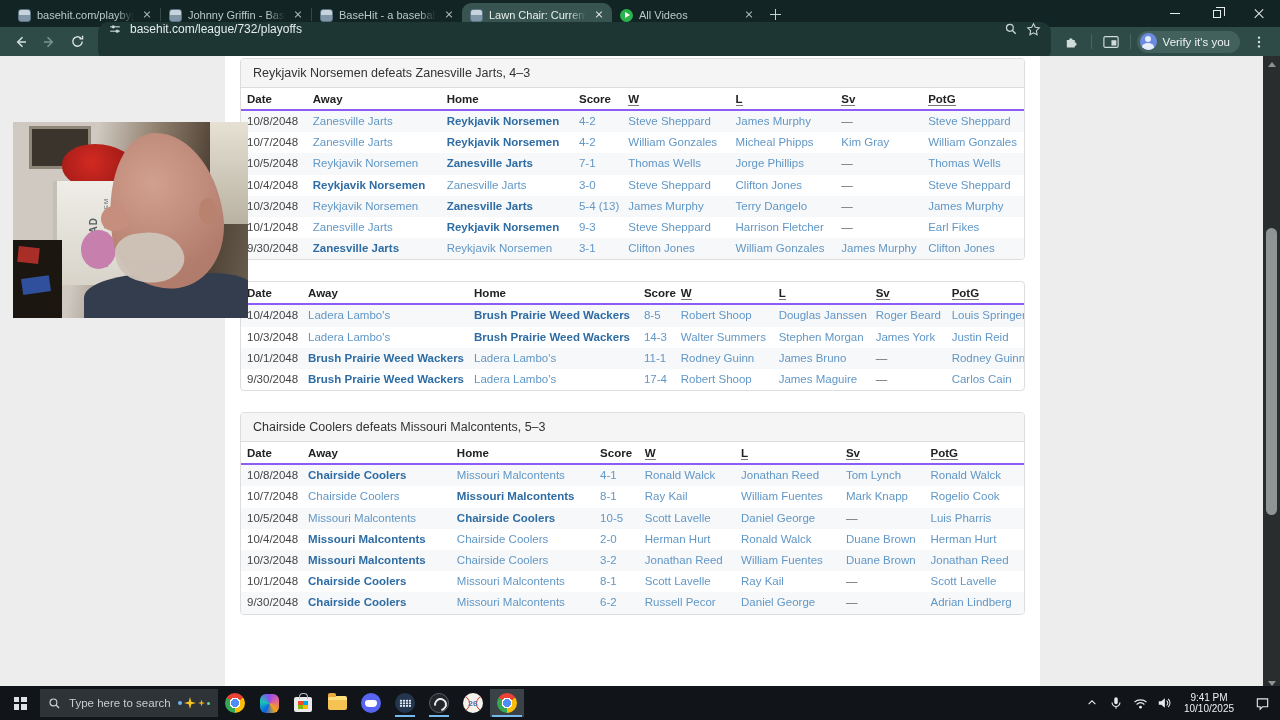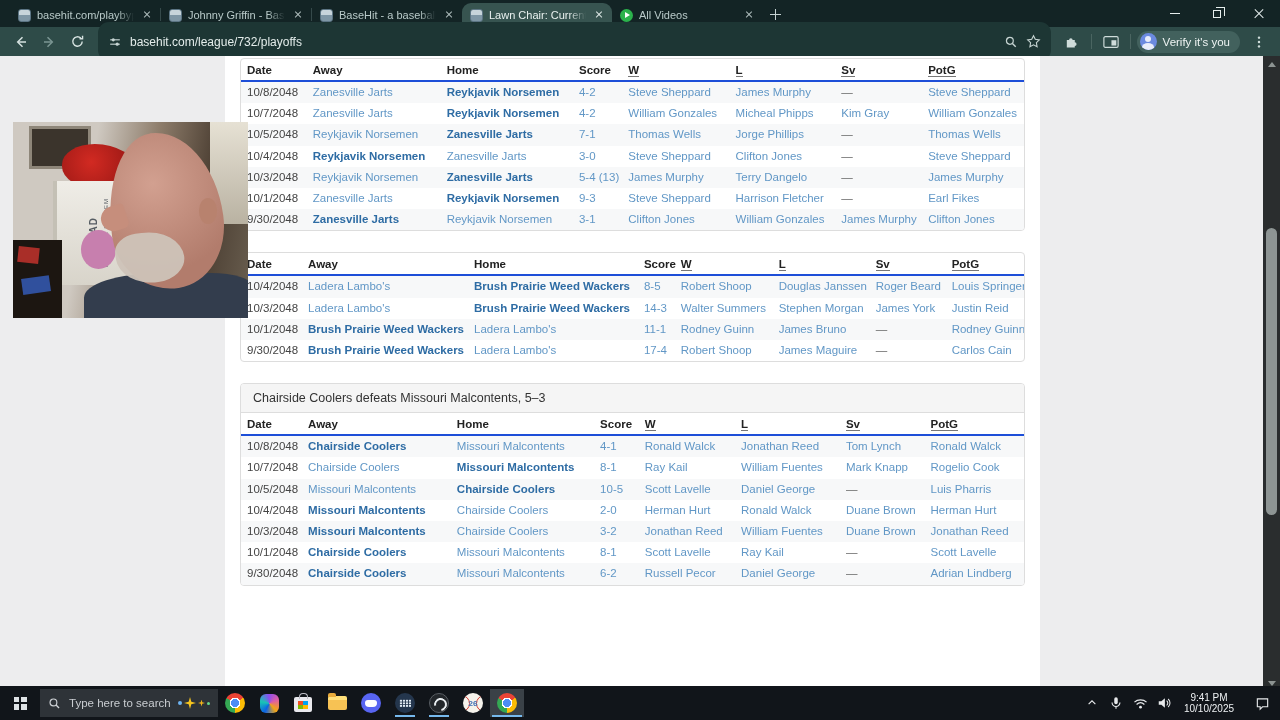--- a/index.html
+++ b/index.html
@@ -34,39 +34,39 @@
   .wc-restore i::before { content:""; position:absolute; left:1.5px; top:-4px; width:8px; height:8px;
         border-top:1.2px solid #e6eeed; border-right:1.2px solid #e6eeed; }
   .wc-close i { position:relative; width:12px; height:12px; display:block; }
   .wc-close i::before,.wc-close i::after { content:""; position:absolute; left:0; top:5.4px; width:12px; height:1.3px; background:#e6eeed; }
   .wc-close i::before{ transform:rotate(45deg);} .wc-close i::after{ transform:rotate(-45deg);}
 
   
   .toolbar { height:29px; background:#2e4b48; display:flex; align-items:center; padding:0 8px; gap:2px; }
   .nav-btn { width:26px; height:24px; display:grid; place-items:center; border-radius:50%; }
   .nav-btn svg { display:block; }
-  .omnibox { flex:1; height:39px; background:#1d3634; border-radius:11px; display:flex; align-items:center;
+  .omnibox { flex:1; height:39px; background:#1d3634; border-radius:11px; display:flex; 
              padding:0 10px; gap:8px; margin:0 6px; min-width:0; }
   .omni-url { flex:1; color:#e4edeb; font-size:12px; white-space:nowrap; overflow:hidden; }
   .tb-right { display:flex; align-items:center; gap:6px; }
   .tb-sep { width:1px; height:15px; background:#4a6561; }
   .profile-pill { height:22px; background:#42615d; border-radius:11px; display:flex; align-items:center;
                   gap:6px; padding:0 10px 0 3px; color:#eef4f3; font-size:11.5px; white-space:nowrap; }
   .avatar { width:17px; height:17px; border-radius:50%; background:#6b8ae0; position:relative; overflow:hidden; }
   .avatar::before { content:""; position:absolute; left:5.5px; top:3px; width:6px; height:6px; border-radius:50%; background:#e8edfb; }
   .avatar::after  { content:""; position:absolute; left:2.5px; top:10px; width:12px; height:8px; border-radius:50% 50% 0 0; background:#e8edfb; }
 
   
   .viewport { position:absolute; top:56px; left:0; right:0; bottom:28px; background:#ededee; overflow:hidden; }
   .content { position:absolute; left:225px; top:0; width:815px; height:100%; background:#fff; padding:2px 15px 0; }
   .page-title { font-size:17px; font-weight:400; color:#333; margin:7px 0 11px; }
   .panel { border:1px solid #ddd; border-radius:4px; margin-bottom:21px; overflow:hidden; background:#fff; }
   .panel-heading { background:#f5f5f5; border-bottom:1px solid #ddd; padding:7px 12px; font-size:12.5px; color:#333; }
   table { width:100%; border-collapse:collapse; table-layout:fixed; font-size:11.5px; }
-  thead th { text-align:left; font-weight:700; color:#222; padding:5px 6px 4px; border-bottom:2px solid #1d4ed8; white-space:nowrap; }
+  thead th { text-align:left; font-weight:700; color:#222; padding:5px 6px 4px; border-bottom:2px solid #8b5cf6; white-space:nowrap; }
   thead th .abbr { border-bottom:1px solid #777; }
   tbody td { padding:4px 6px; color:#444; white-space:nowrap; overflow:hidden; line-height:13.2px; }
   tbody tr:nth-child(odd) { background:#f7f8f9; }
   .cell-link { color:#6197c6; text-decoration:none; }
   .cell-link.win { color:#2e6ca4; font-weight:700; }
   .dash { color:#666; }
 
   
   .pg-scroll { position:absolute; right:0; top:0; width:17px; height:100%; background:#2a2d2e; }
   .pg-scroll::before { content:""; position:absolute; top:6px; left:4.5px;
@@ -273,20 +273,21 @@
             <circle cx="8" cy="13" r="1.4" fill="#cfdcda"></circle>
           </svg>
       </div>
     </div>
   </div>
 
   <div class="viewport">
     <div class="content">
       <div>
           <section class="panel">
+            <div class="panel-heading">Reykjavik Norsemen defeats Zanesville Jarts, 4–3</div>
             <table>
               <colgroup>
                 <col style="width: 8.4%;">
                 <col style="width: 17.1%;">
                 <col style="width: 16.9%;">
                 <col style="width: 6.3%;">
                 <col style="width: 13.7%;">
                 <col style="width: 13.5%;">
                 <col style="width: 11.1%;">
                 <col style="width: 13%;">

